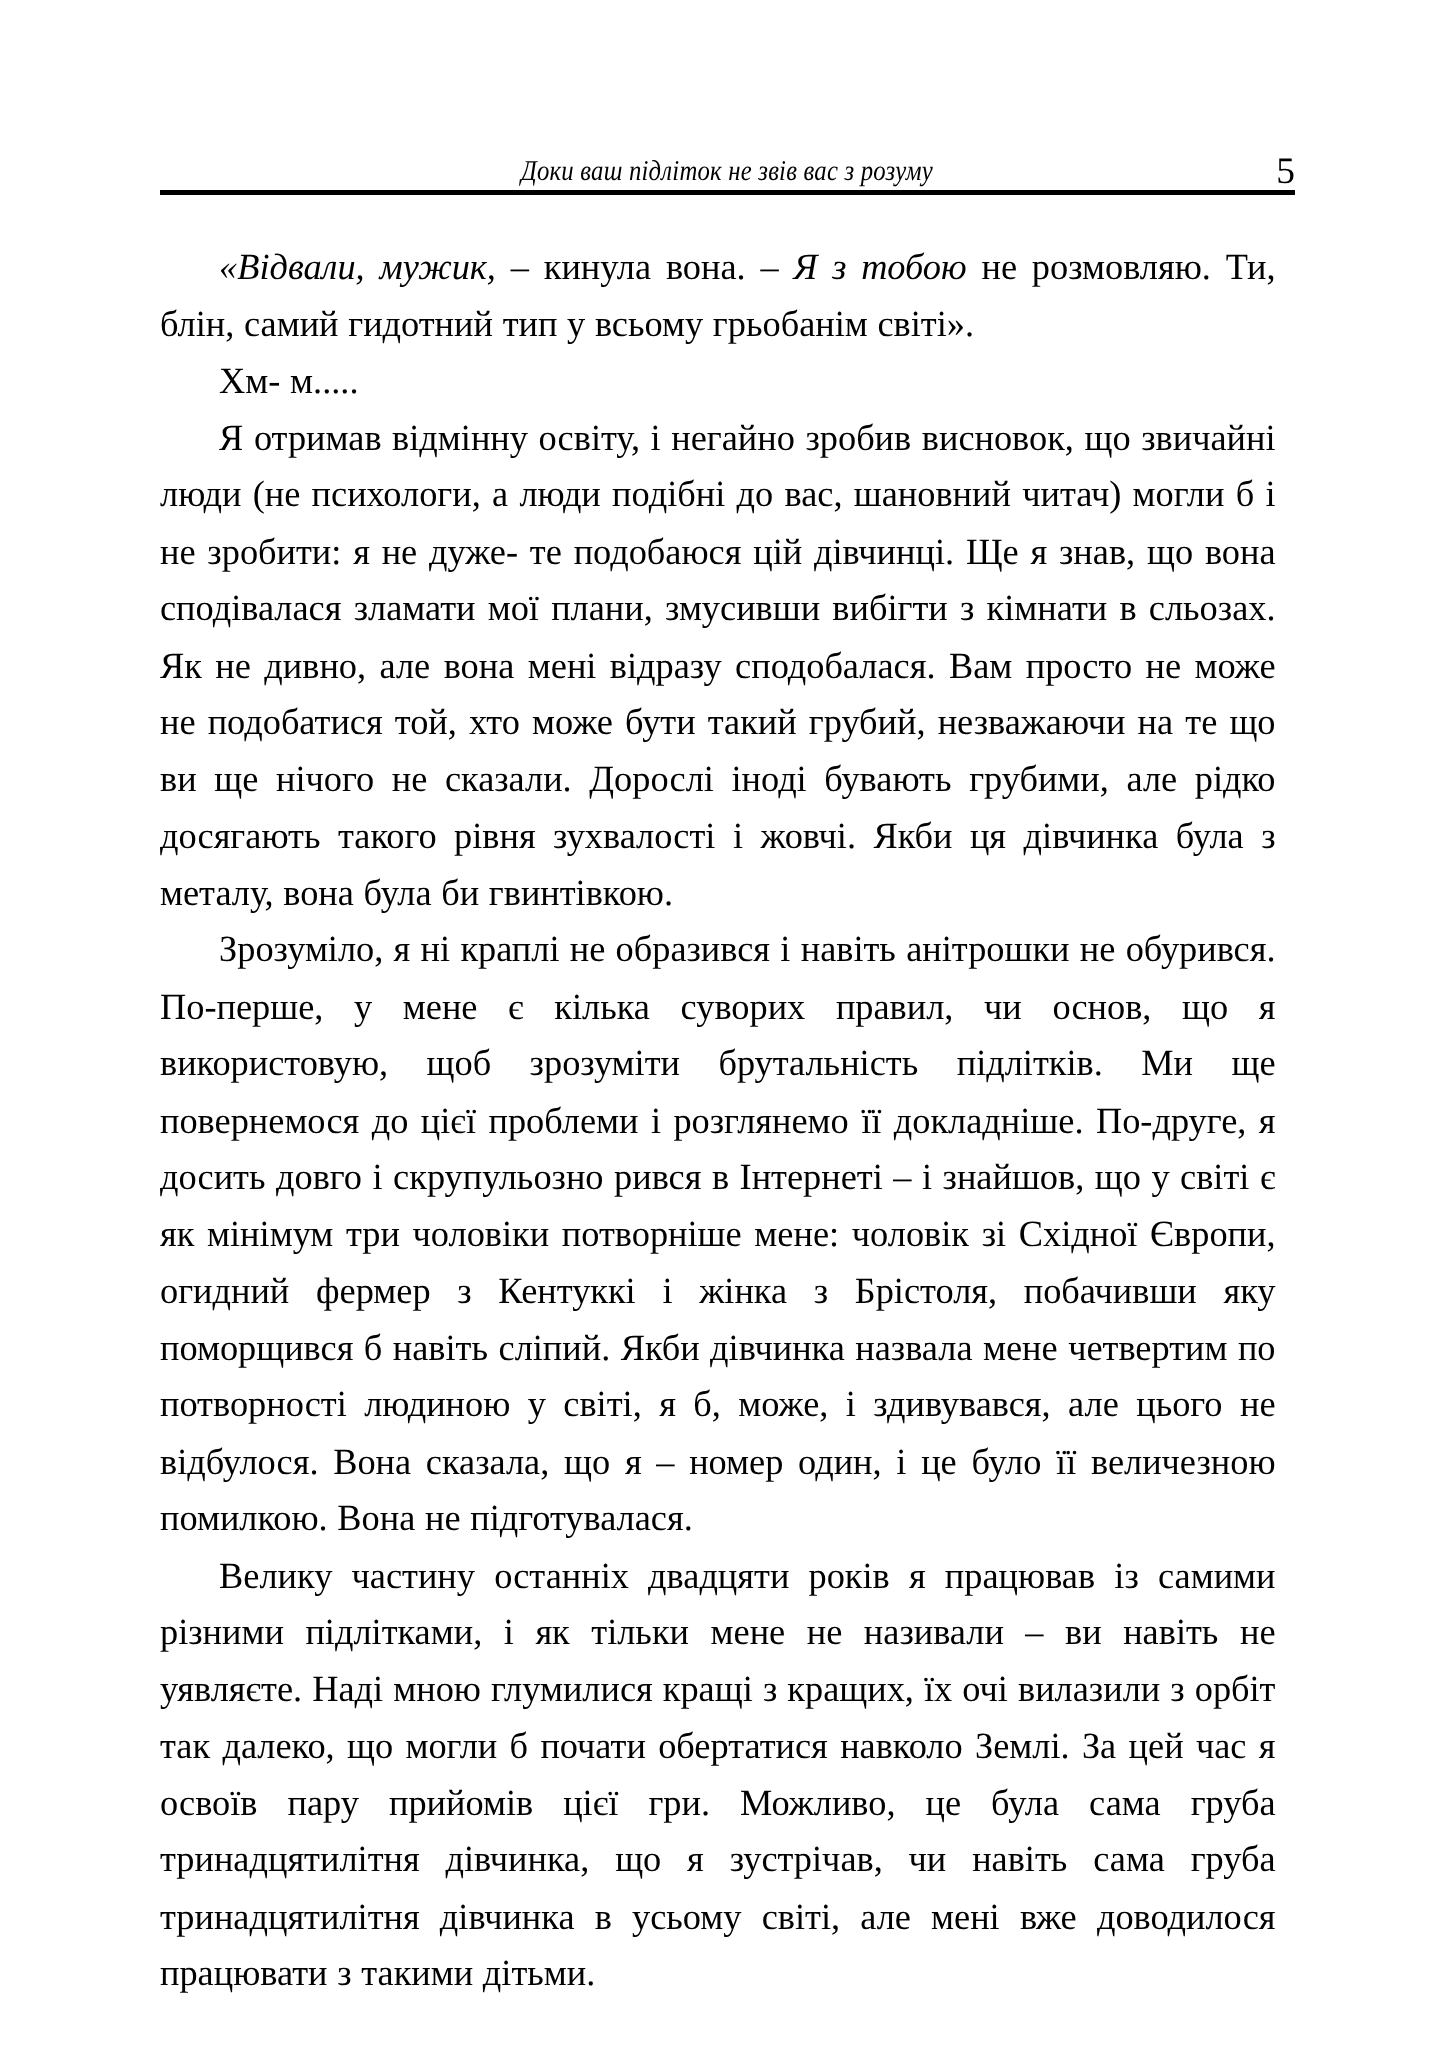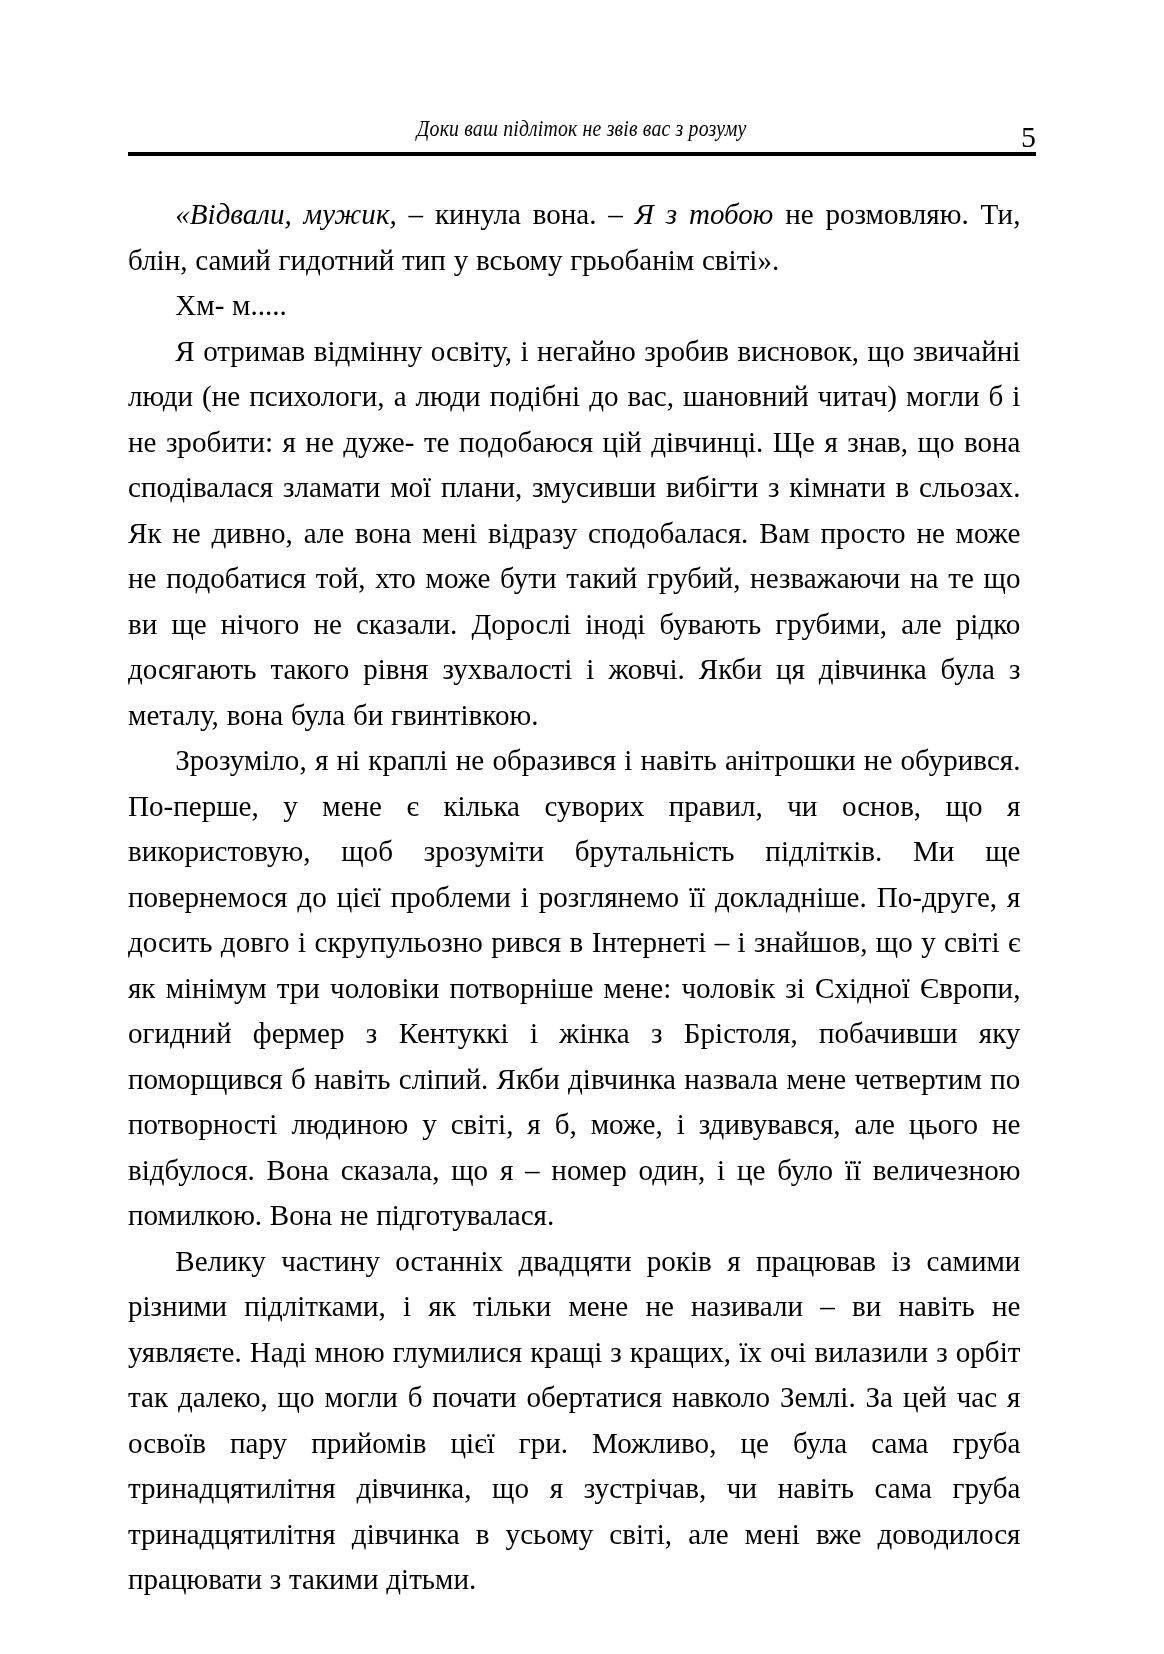--- a/index.html
+++ b/index.html
@@ -25,21 +25,21 @@
   }
 
   
   .running-head {
     position: absolute;
     left: 128px;
     right: 128px;
     top: 108px;
     height: 42px;
     display: flex;
-    align-items: center;
+    align-items: flex-end;
     justify-content: center;
   }
   .running-head-title {
     font-style: italic;
     font-size: 23px;
     letter-spacing: 0.2px;
     transform: scaleX(0.86);
     transform-origin: center bottom;
     white-space: nowrap;
   }

